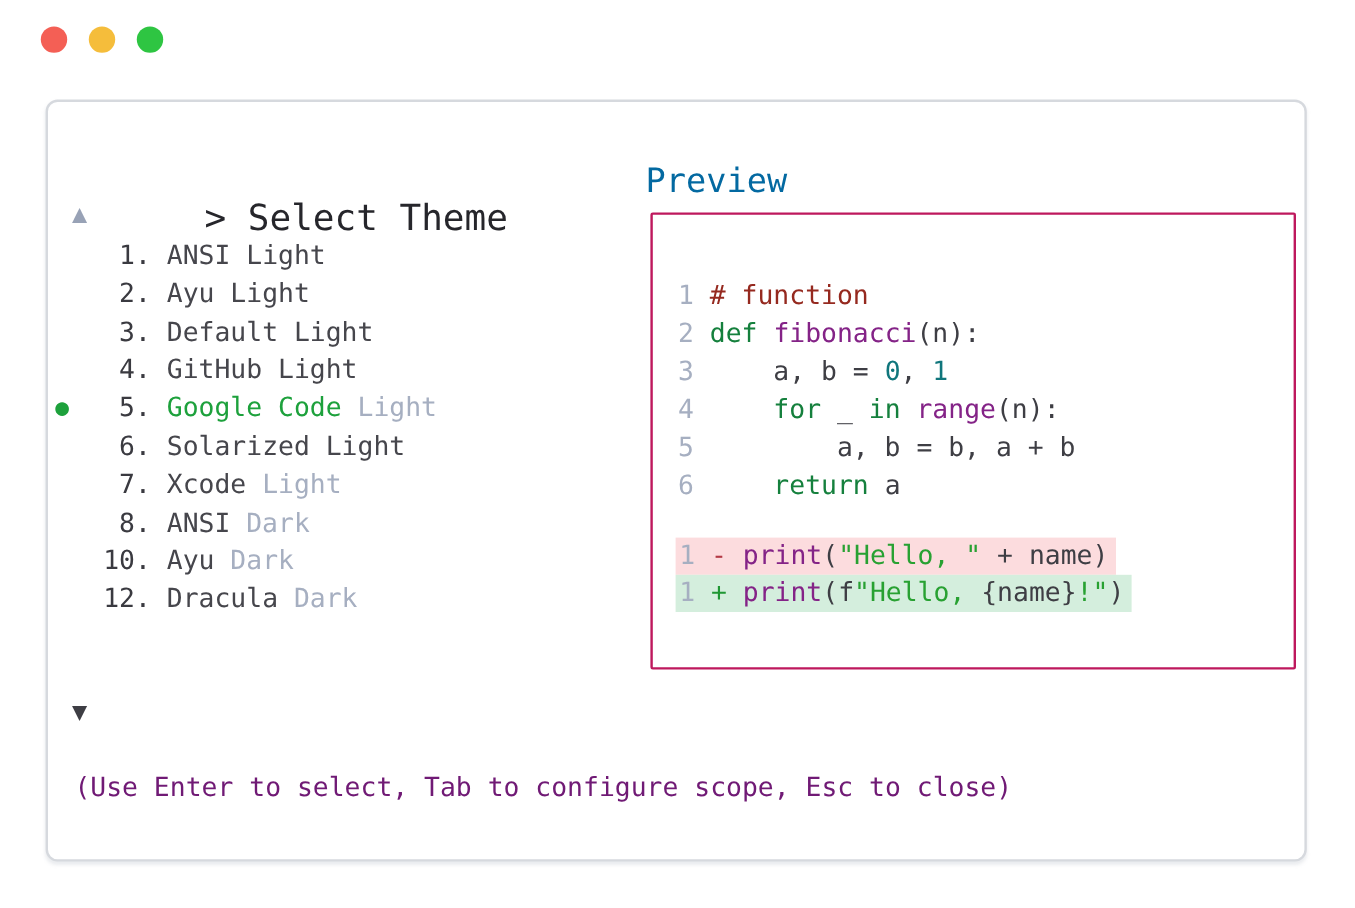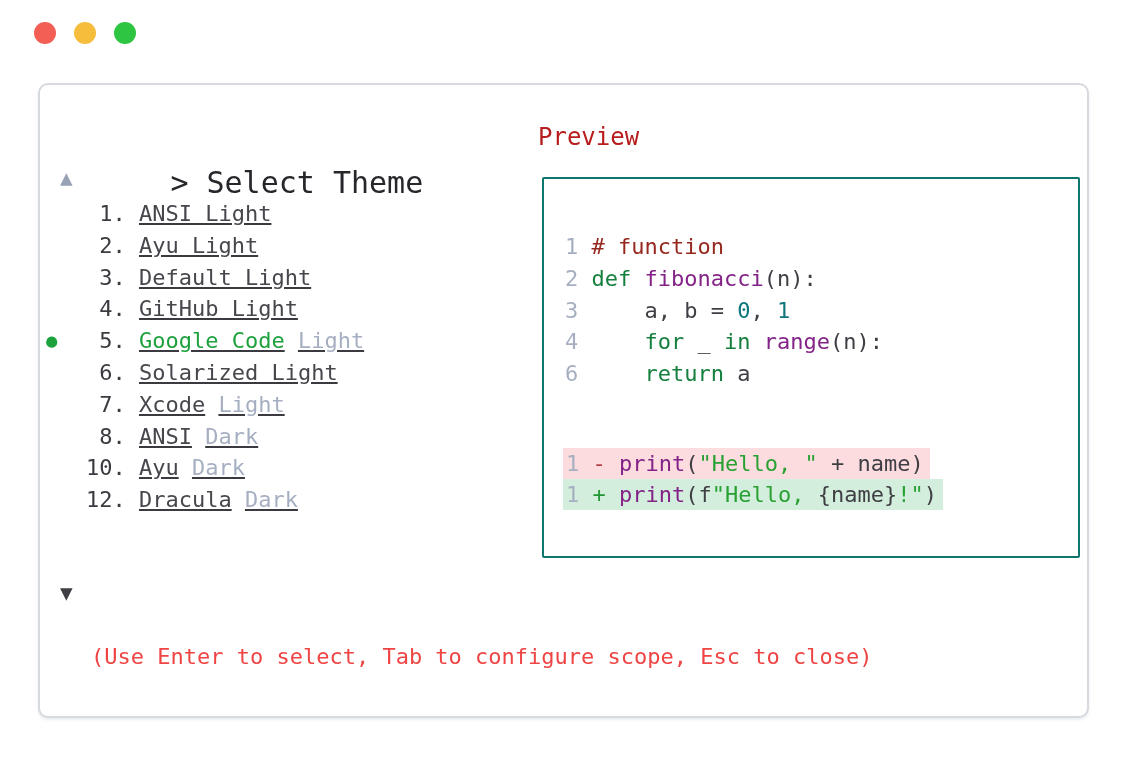--- a/index.html
+++ b/index.html
@@ -18,33 +18,33 @@
           box-shadow:0 2px 3px rgba(170,178,190,.25);}
 
   .prompt{position:absolute;left:22px;top:50px;font-size:30px;line-height:32px;color:#26262b;white-space:pre;}
   .prompt .caret{margin-right:1ch;}
 
   .scroll-ind{position:absolute;font-size:21px;line-height:26px;}
   .scroll-up{left:20px;top:80px;color:#98a2b6;}
   .scroll-down{left:20px;top:495px;color:#3e3e44;}
 
   .theme-list{position:absolute;left:46px;top:113px;font-size:22px;}
-  .theme-list .row{height:31.8px;line-height:31.8px;white-space:pre;text-decoration:underline;}
+  .theme-list .row{height:31.8px;line-height:31.8px;white-space:pre;}
   .theme-list .num{display:inline-block;width:3ch;text-align:right;margin-right:1ch;color:#3a3a40;}
   .theme-list .name{color:#46464c;}
   .theme-list .suffix{margin-left:1ch;color:#a6afc1;}
   .theme-list .row.selected .name{color:#1da13c;}
 
   .bullet{position:absolute;left:6px;top:240px;line-height:31.8px;font-size:19px;color:#1da13c;}
 
-  .help{position:absolute;left:22px;top:556px;font-size:22px;line-height:32px;color:#ef4444;white-space:pre;margin-left:29px;}
+  .help{position:absolute;left:22px;top:556px;font-size:22px;line-height:32px;color:#701a75;white-space:pre;}
 
-  .preview-label{position:absolute;left:498px;top:36px;font-size:24px;line-height:32px;color:#b91c1c;}
+  .preview-label{position:absolute;left:498px;top:50px;font-size:28px;line-height:32px;color:#0369a1;}
   .preview-box{position:absolute;left:502px;top:92px;width:538px;height:381px;background:#fff;
-               border:2px solid #0f766e;border-radius:2px;box-sizing:border-box;}
+               border:2px solid #be185d;border-radius:2px;box-sizing:border-box;}
 
   .code{position:absolute;left:21px;top:52px;font-size:22px;}
   .code-line{height:31.8px;line-height:31.8px;white-space:pre;}
   .ln{display:inline-block;width:2ch;color:#a6afc1;}
 
   .c-plain{color:#3e3e44;}
   .c-comment{color:#95291f;}
   .c-kw{color:#15803d;}
   .c-fn{color:#842387;text-align:center;}
   .c-num{color:#10767c;}
@@ -95,20 +95,21 @@
     <div class="help">(Use Enter to select, Tab to configure scope, Esc to close)</div>
 
     <div class="preview-label">Preview</div>
 
     <div class="preview-box">
       <div class="code">
         <div class="code-line"><span class="ln">1</span><span class="c-comment"># function</span></div>
         <div class="code-line"><span class="ln">2</span><span class="c-kw">def</span><span class="c-plain"> </span><span class="c-fn">fibonacci</span><span class="c-plain">(n):</span></div>
         <div class="code-line"><span class="ln">3</span><span class="c-plain">    a, b = </span><span class="c-num">0</span><span class="c-plain">, </span><span class="c-num">1</span></div>
         <div class="code-line"><span class="ln">4</span><span class="c-plain">    </span><span class="c-kw">for</span><span class="c-plain"> _ </span><span class="c-kw">in</span><span class="c-plain"> </span><span class="c-fn">range</span><span class="c-plain">(n):</span></div>
+        <div class="code-line"><span class="ln">5</span><span class="c-plain">        a, b = b, a + b</span></div>
         <div class="code-line"><span class="ln">6</span><span class="c-plain">    </span><span class="c-kw">return</span><span class="c-plain"> a</span></div>
       </div>
 
       <div class="diff-row diff-removed"><span class="ln">1</span><span class="sign">-</span><span class="c-fn">print</span><span class="c-plain">(</span><span class="c-str">"Hello, "</span><span class="c-plain"> + name)</span></div>
 
       <div class="diff-row diff-added"><span class="ln">1</span><span class="sign">+</span><span class="c-fn">print</span><span class="c-plain">(f</span><span class="c-str">"Hello, </span><span class="c-plain">{name}</span><span class="c-str">!"</span><span class="c-plain">)</span></div>
     </div>
 
   </div>
 </div>

